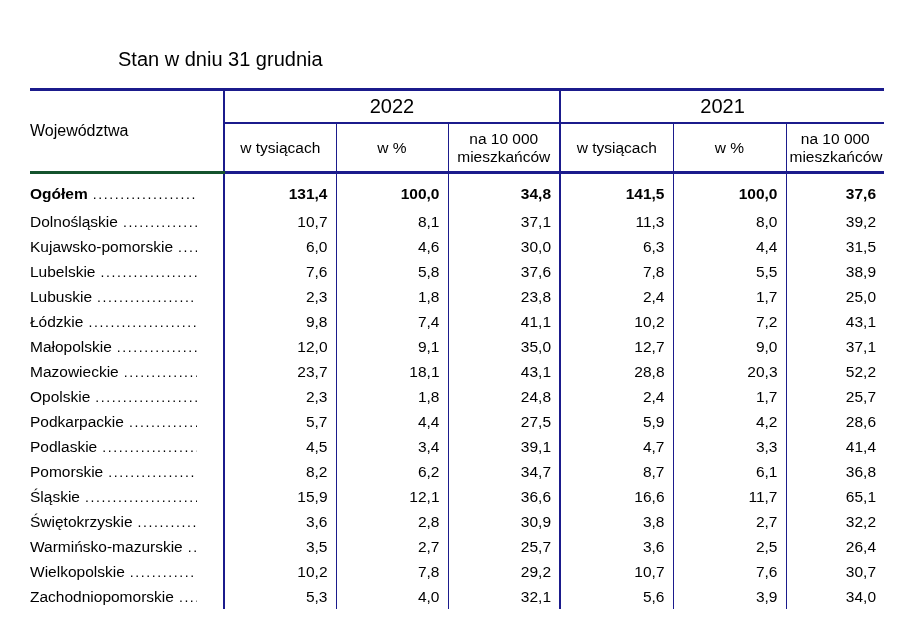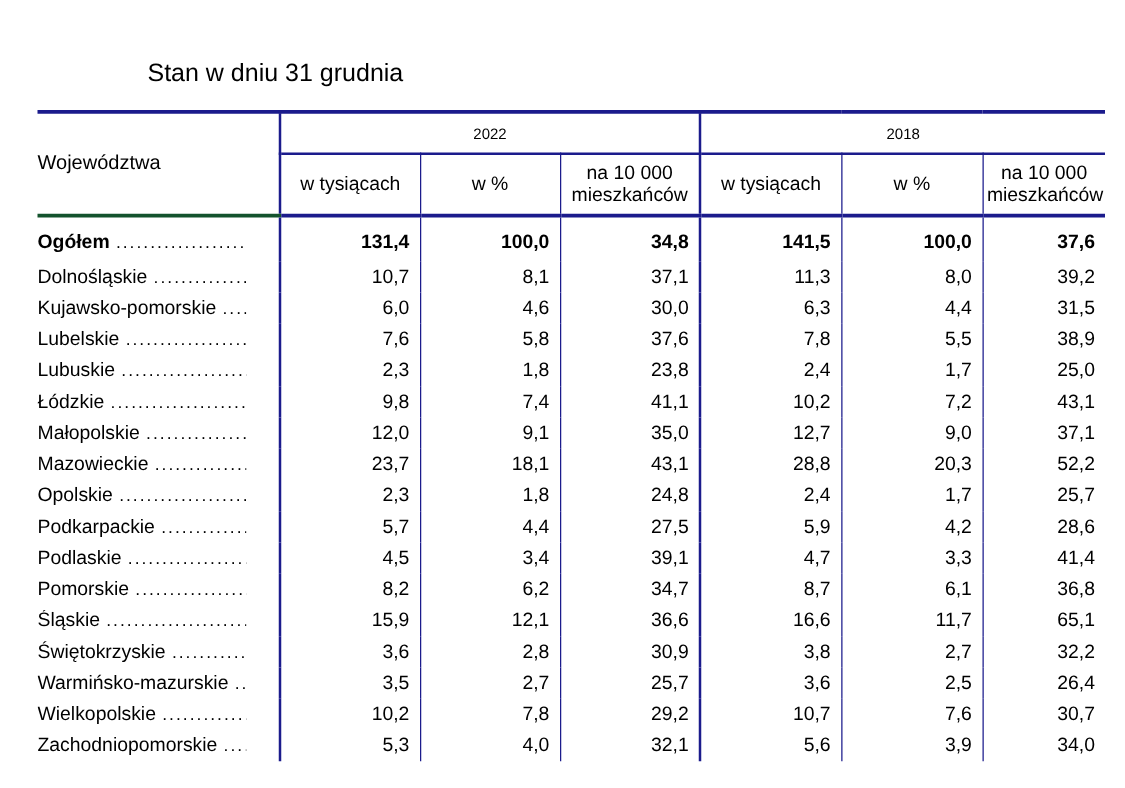--- a/index.html
+++ b/index.html
@@ -51,21 +51,21 @@
   .b-thick { border-right: 2px solid #1b1b8c; }
   .b-thin  { border-right: 1px solid #1b1b8c; }
   
   th.row-head {
     font-size: 16px;
     text-align: left;
     border-bottom: 3px solid #14532d;
   }
   th.year-cell {
     height: 31px;
-    font-size: 12px;
+    font-size: 20px;
     text-align: center;
     border-bottom: 2px solid #1b1b8c;
   }
   th.sub-cell {
     height: 47px;
     font-size: 15.5px;
     text-align: center;
     line-height: 1.15;
     border-bottom: 3px solid #1b1b8c;
     padding: 0 3px;
@@ -120,21 +120,21 @@
       <col style="width:112px">
       <col style="width:112px">
       <col style="width:113px">
       <col style="width:113px">
       <col style="width:98px">
     </colgroup>
     <thead>
       <tr>
         <th rowspan="2" class="row-head b-thick">Województwa</th>
         <th colspan="3" class="year-cell b-thick">2022</th>
-        <th colspan="3" class="year-cell">2018</th>
+        <th colspan="3" class="year-cell">2021</th>
       </tr>
       <tr>
         <th class="sub-cell b-thin">w tysiącach</th>
         <th class="sub-cell b-thin">w %</th>
         <th class="sub-cell b-thick">na 10 000 mieszkańców</th>
         <th class="sub-cell b-thin">w tysiącach</th>
         <th class="sub-cell b-thin">w %</th>
         <th class="sub-cell">na 10 000 mieszkańców</th>
       </tr>
     </thead>

